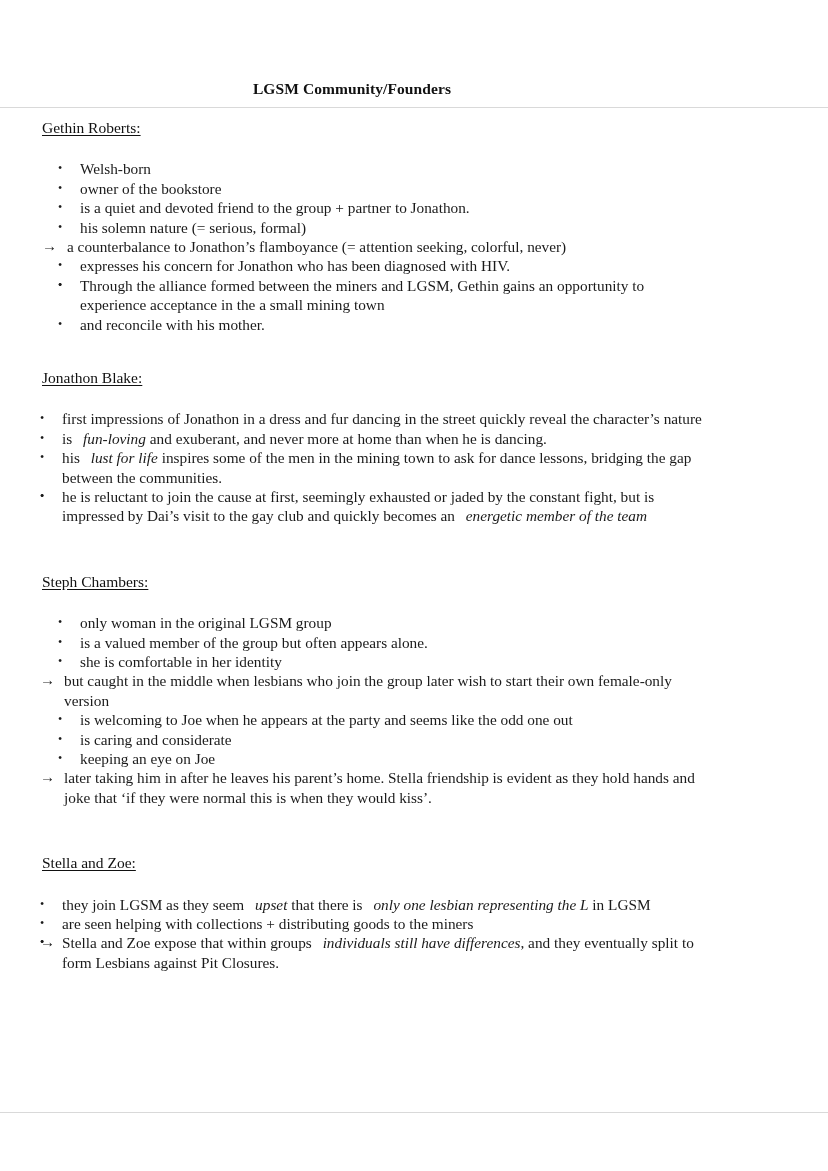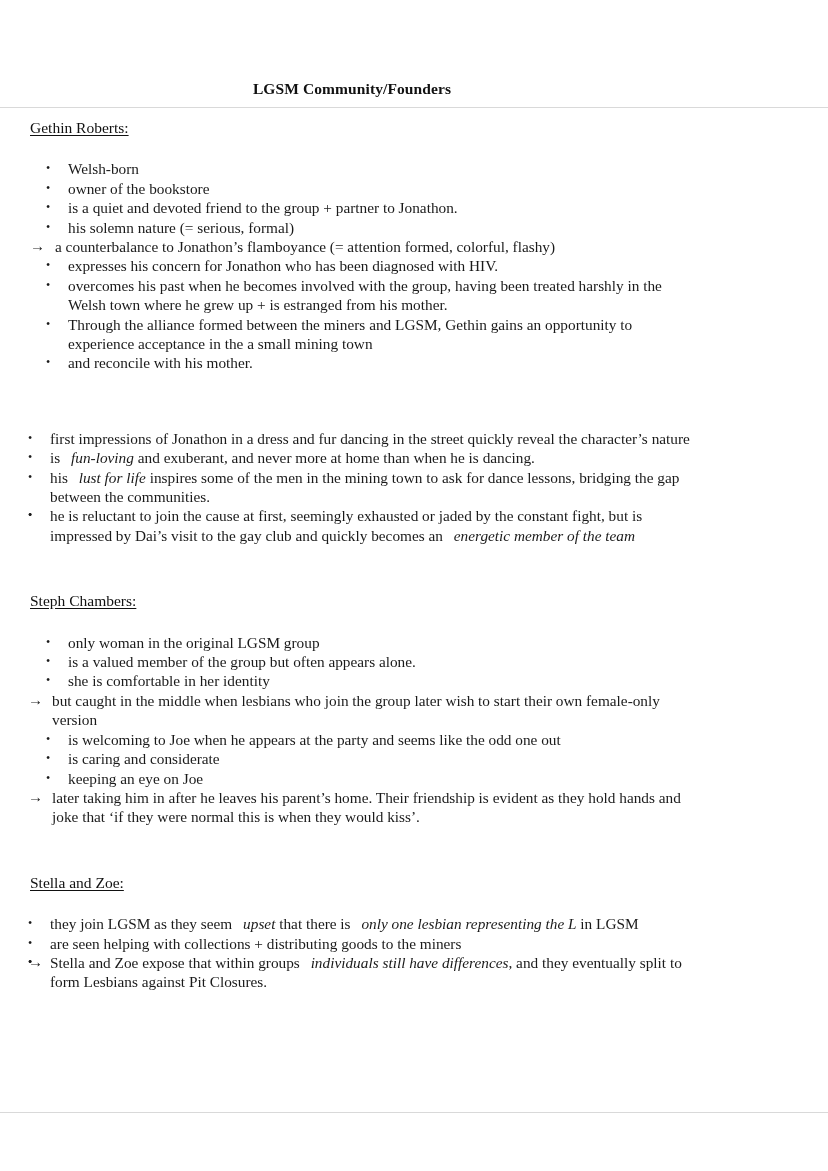--- a/index.html
+++ b/index.html
@@ -40,20 +40,21 @@
   }
   .rule-top { top: 107px; }
   .rule-bottom { top: 1112px; }
 
   
   .content {
     position: absolute;
     top: 118px;
     left: 0;
     width: 728px;
+    padding-left: 12px;
   }
 
   .section { position: relative; }
 
   .section-heading {
     font-size: 15.5px;
     color: #111111;
     text-decoration: underline;
     text-underline-offset: 2px;
     margin-left: 30px;
@@ -136,29 +137,30 @@
 
   <div class="content" id="content-root">
       <div class="section">
         <div class="section-heading">Gethin Roberts:</div>
         <div class="gap-md"></div>
         <div class="bullet-list">
           <div class="bullet-row lvl-a"><span class="glyph">•</span><span>Welsh-born</span></div>
           <div class="bullet-row lvl-a"><span class="glyph">•</span><span>owner of the bookstore</span></div>
           <div class="bullet-row lvl-a"><span class="glyph">•</span><span>is a quiet and devoted friend to the group +  partner to Jonathon.</span></div>
           <div class="bullet-row lvl-a"><span class="glyph">•</span><span>his solemn nature (= serious, formal)</span></div>
-          <div class="arrow-row"><span class="glyph">→</span><span>a counterbalance to Jonathon’s flamboyance (= attention formed, colorful, flashy)</span></div>
+          <div class="arrow-row"><span class="glyph">→</span><span>a counterbalance to Jonathon’s flamboyance (= attention seeking, colorful, never)</span></div>
           <div class="bullet-row lvl-a"><span class="glyph">•</span><span>expresses his concern for Jonathon who has been diagnosed with HIV.</span></div>
-          <div class="bullet-row lvl-a"><span class="glyph">•</span><span>overcomes his past when he becomes involved with the group, having been treated harshly in the Welsh town where he grew up + is estranged from his mother.</span></div>
+          <div class="bullet-row lvl-a"><span class="glyph">•</span></div>
           <div class="bullet-row lvl-a"><span class="glyph">•</span><span>Through the alliance formed between the miners and LGSM, Gethin gains an opportunity to experience acceptance in the a small mining town</span></div>
           <div class="bullet-row lvl-a"><span class="glyph">•</span><span>and reconcile with his mother.</span></div>
         </div>
         <div class="gap-lg"></div>
       </div>
       <div class="section">
+        <div class="section-heading">Jonathon Blake:</div>
         <div class="gap-md"></div>
         <div class="bullet-list">
           <div class="bullet-row lvl-b"><span class="glyph">•</span><span>first impressions of Jonathon in a dress and fur dancing in the street quickly reveal the character’s nature</span></div>
           <div class="bullet-row lvl-b"><span class="glyph">•</span><span>is <em>fun-loving</em> and exuberant, and never more at home than when he is dancing.</span></div>
           <div class="bullet-row lvl-b"><span class="glyph">•</span><span>his <em>lust for life</em> inspires some of the men in the mining town to ask for dance lessons, bridging the gap between the communities.</span></div>
           <div class="bullet-row lvl-b"><span class="glyph">•</span></div>
           <div class="bullet-row lvl-b"><span class="glyph">•</span><span>he is reluctant to join the cause at first, seemingly exhausted or jaded by the constant fight, but is impressed by Dai’s visit to the gay club and quickly becomes an <em>energetic member of the team</em></span></div>
         </div>
         <div class="gap-xl"></div>
       </div>
@@ -166,21 +168,21 @@
         <div class="section-heading">Steph Chambers:</div>
         <div class="gap-md"></div>
         <div class="bullet-list">
           <div class="bullet-row lvl-a"><span class="glyph">•</span><span>only woman in the original LGSM group</span></div>
           <div class="bullet-row lvl-a"><span class="glyph">•</span><span>is a valued member of the group but often appears alone.</span></div>
           <div class="bullet-row lvl-a"><span class="glyph">•</span><span>she is comfortable in her identity</span></div>
           <div class="arrow-row tight"><span class="glyph">→</span><span>but caught in the middle when lesbians who join the group later wish to start their own female-only version</span></div>
           <div class="bullet-row lvl-a"><span class="glyph">•</span><span>is welcoming to Joe when he appears at the party and seems like the odd one out</span></div>
           <div class="bullet-row lvl-a"><span class="glyph">•</span><span>is caring and considerate</span></div>
           <div class="bullet-row lvl-a"><span class="glyph">•</span><span>keeping an eye on Joe</span></div>
-          <div class="arrow-row tight"><span class="glyph">→</span><span>later taking him in after he leaves his parent’s home. Their friendship is evident as they hold hands and joke that ‘if they were normal this is when they would kiss’.</span></div>
+          <div class="arrow-row tight"><span class="glyph">→</span><span>later taking him in after he leaves his parent’s home. Stella friendship is evident as they hold hands and joke that ‘if they were normal this is when they would kiss’.</span></div>
         </div>
         <div class="gap-xl"></div>
       </div>
       <div class="section">
         <div class="section-heading">Stella and Zoe:</div>
         <div class="gap-md"></div>
         <div class="bullet-list">
           <div class="bullet-row lvl-b"><span class="glyph">•</span><span>they join LGSM as they seem <em>upset</em> that there is <em>only one lesbian representing the L</em> in LGSM</span></div>
           <div class="bullet-row lvl-b"><span class="glyph">•</span><span>are seen helping with collections + distributing goods to the miners</span></div>
           <div class="bullet-row lvl-b"><span class="glyph">•</span></div>

